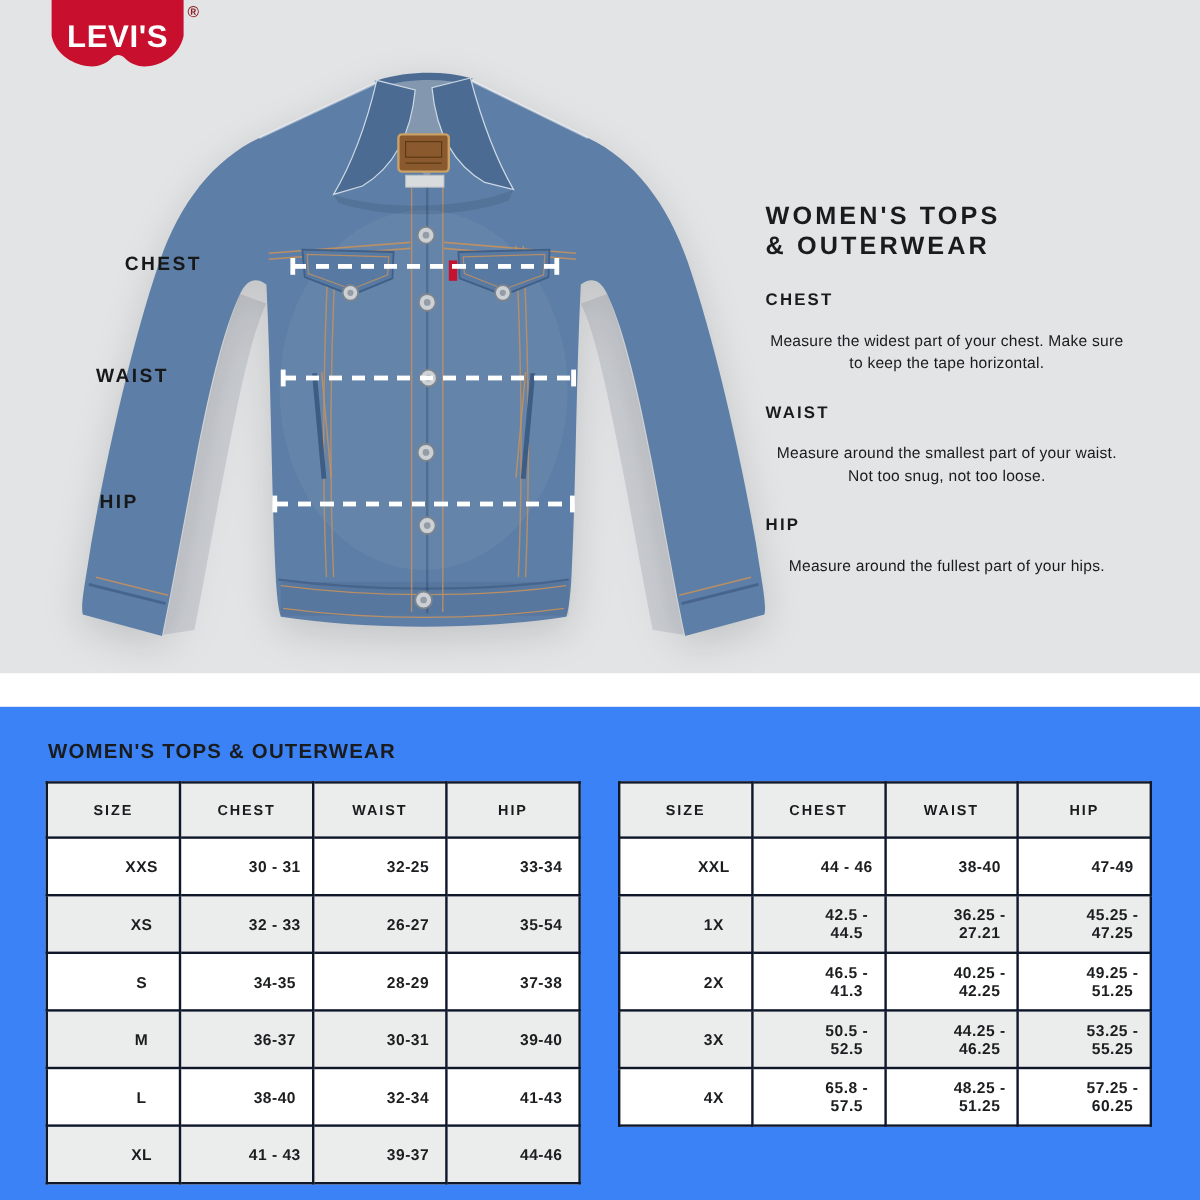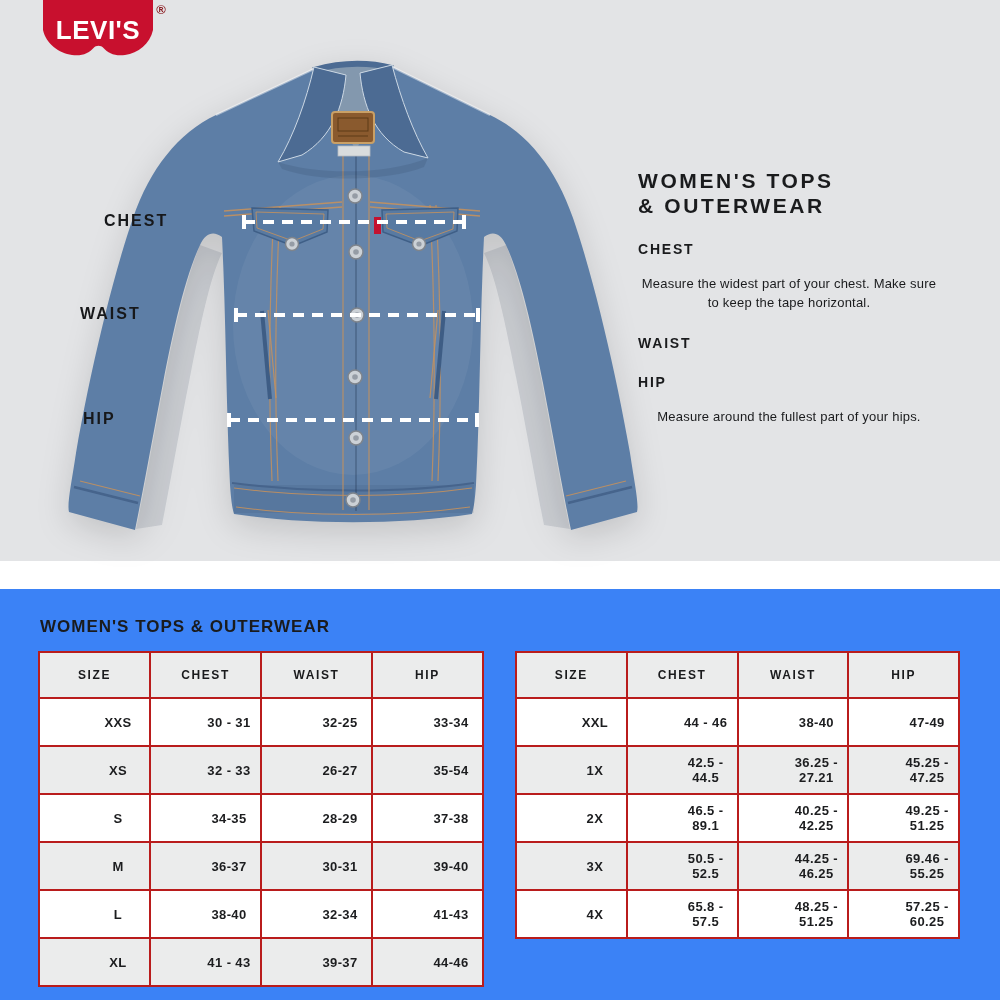--- a/index.html
+++ b/index.html
@@ -26,21 +26,21 @@
   .guide-title{font-size:21px;font-weight:800;letter-spacing:2.6px;line-height:1.2;}
   .guide-sec{margin-top:23px;}
   .guide-h{font-size:14px;font-weight:800;letter-spacing:1.8px;}
   .guide-p{margin-top:18px;font-size:13px;line-height:1.42;font-weight:500;letter-spacing:0.2px;max-width:302px;text-align:center;}
   
   .sizes{position:absolute;left:0;top:589px;width:1000px;height:439px;background:#3b82f6;}
   .sizes-title{position:absolute;left:40px;top:28px;font-size:17px;font-weight:800;letter-spacing:1px;}
   table.size-table{position:absolute;top:62px;border-collapse:collapse;table-layout:fixed;background:#fff;}
   .t-left{left:38px;width:446px;}
   .t-right{left:515px;width:445px;}
-  .size-table th,.size-table td{border:2px solid #b91c1c;text-align:center;vertical-align:middle;padding:0;}
+  .size-table th,.size-table td{border:2px solid #0f172a;text-align:center;vertical-align:middle;padding:0;}
   .size-table th{height:44px;font-size:12px;font-weight:800;letter-spacing:1.6px;background:#ebecec;}
   .size-table td{height:46px;font-size:13px;font-weight:600;letter-spacing:0.4px;color:#1c1d1f;padding-left:47px;}
   .size-table tbody tr:nth-child(even) td{background:#ebecec;}
 </style>
 </head>
 <body>
 
 <div class="page">
 
   <section class="hero">
@@ -147,20 +147,21 @@
       <div class="guide-title">
         <div>WOMEN'S TOPS</div>
         <div>&amp; OUTERWEAR</div>
       </div>
       <div class="guide-sec">
         <div class="guide-h">CHEST</div>
         <div class="guide-p">Measure the widest part of your chest. Make sure to keep the tape horizontal.</div>
       </div>
       <div class="guide-sec">
         <div class="guide-h">WAIST</div>
+        <div class="guide-p">Measure around the smallest part of your waist. Not too snug, not too loose.</div>
       </div>
       <div class="guide-sec">
         <div class="guide-h">HIP</div>
         <div class="guide-p">Measure around the fullest part of your hips.</div>
       </div>
     </div>
   </section>
 
   <section class="sizes">
     <div class="sizes-title">WOMEN'S TOPS &amp; OUTERWEAR</div>
@@ -229,29 +230,29 @@
             <td>47-49</td>
           </tr>
           <tr>
             <td>1X</td>
             <td>42.5 - 44.5</td>
             <td>36.25 - 27.21</td>
             <td>45.25 - 47.25</td>
           </tr>
           <tr>
             <td>2X</td>
-            <td>46.5 - 89.1</td>
+            <td>46.5 - 41.3</td>
             <td>40.25 - 42.25</td>
             <td>49.25 - 51.25</td>
           </tr>
           <tr>
             <td>3X</td>
             <td>50.5 - 52.5</td>
             <td>44.25 - 46.25</td>
-            <td>69.46 - 55.25</td>
+            <td>53.25 - 55.25</td>
           </tr>
           <tr>
             <td>4X</td>
             <td>65.8 - 57.5</td>
             <td>48.25 - 51.25</td>
             <td>57.25 - 60.25</td>
           </tr>
         </tbody>
       </table>
   </section>

